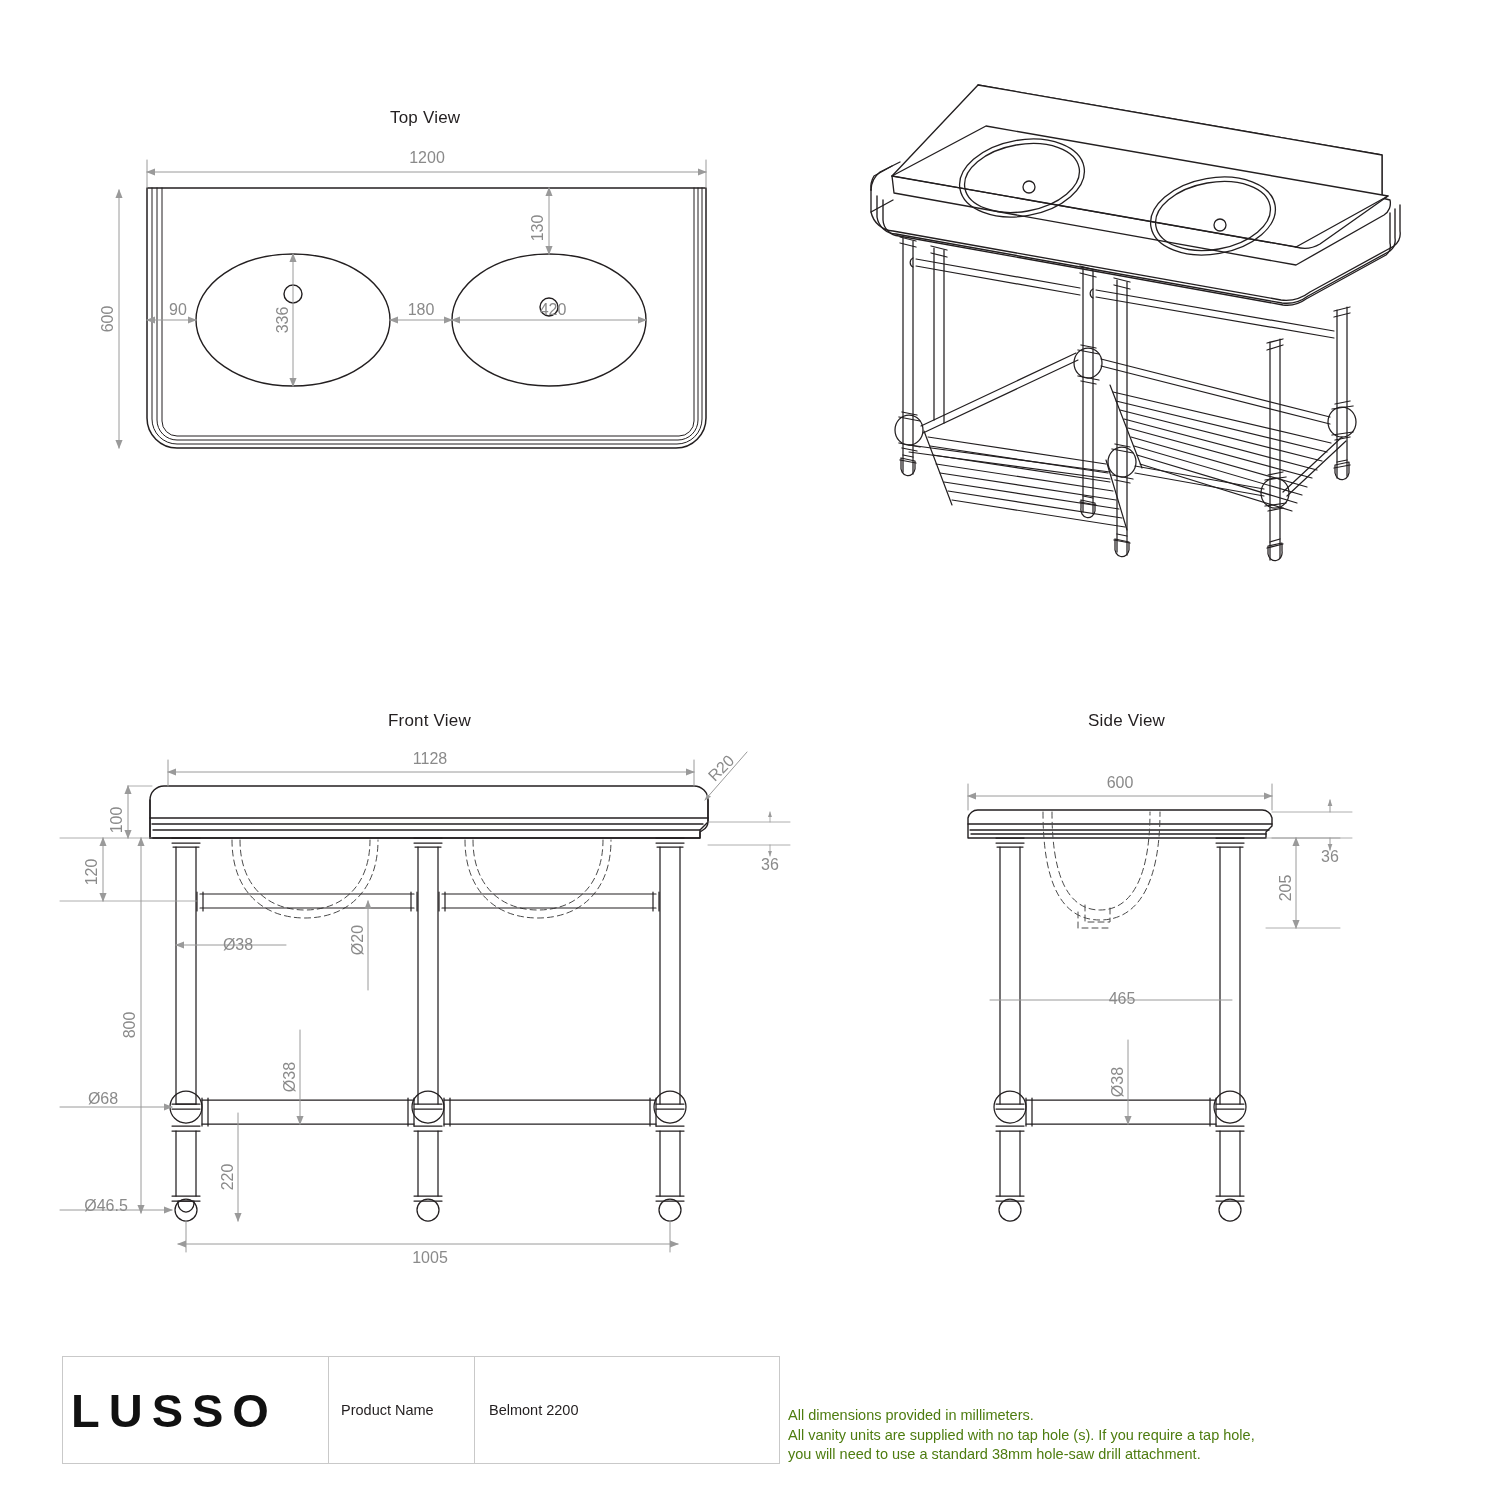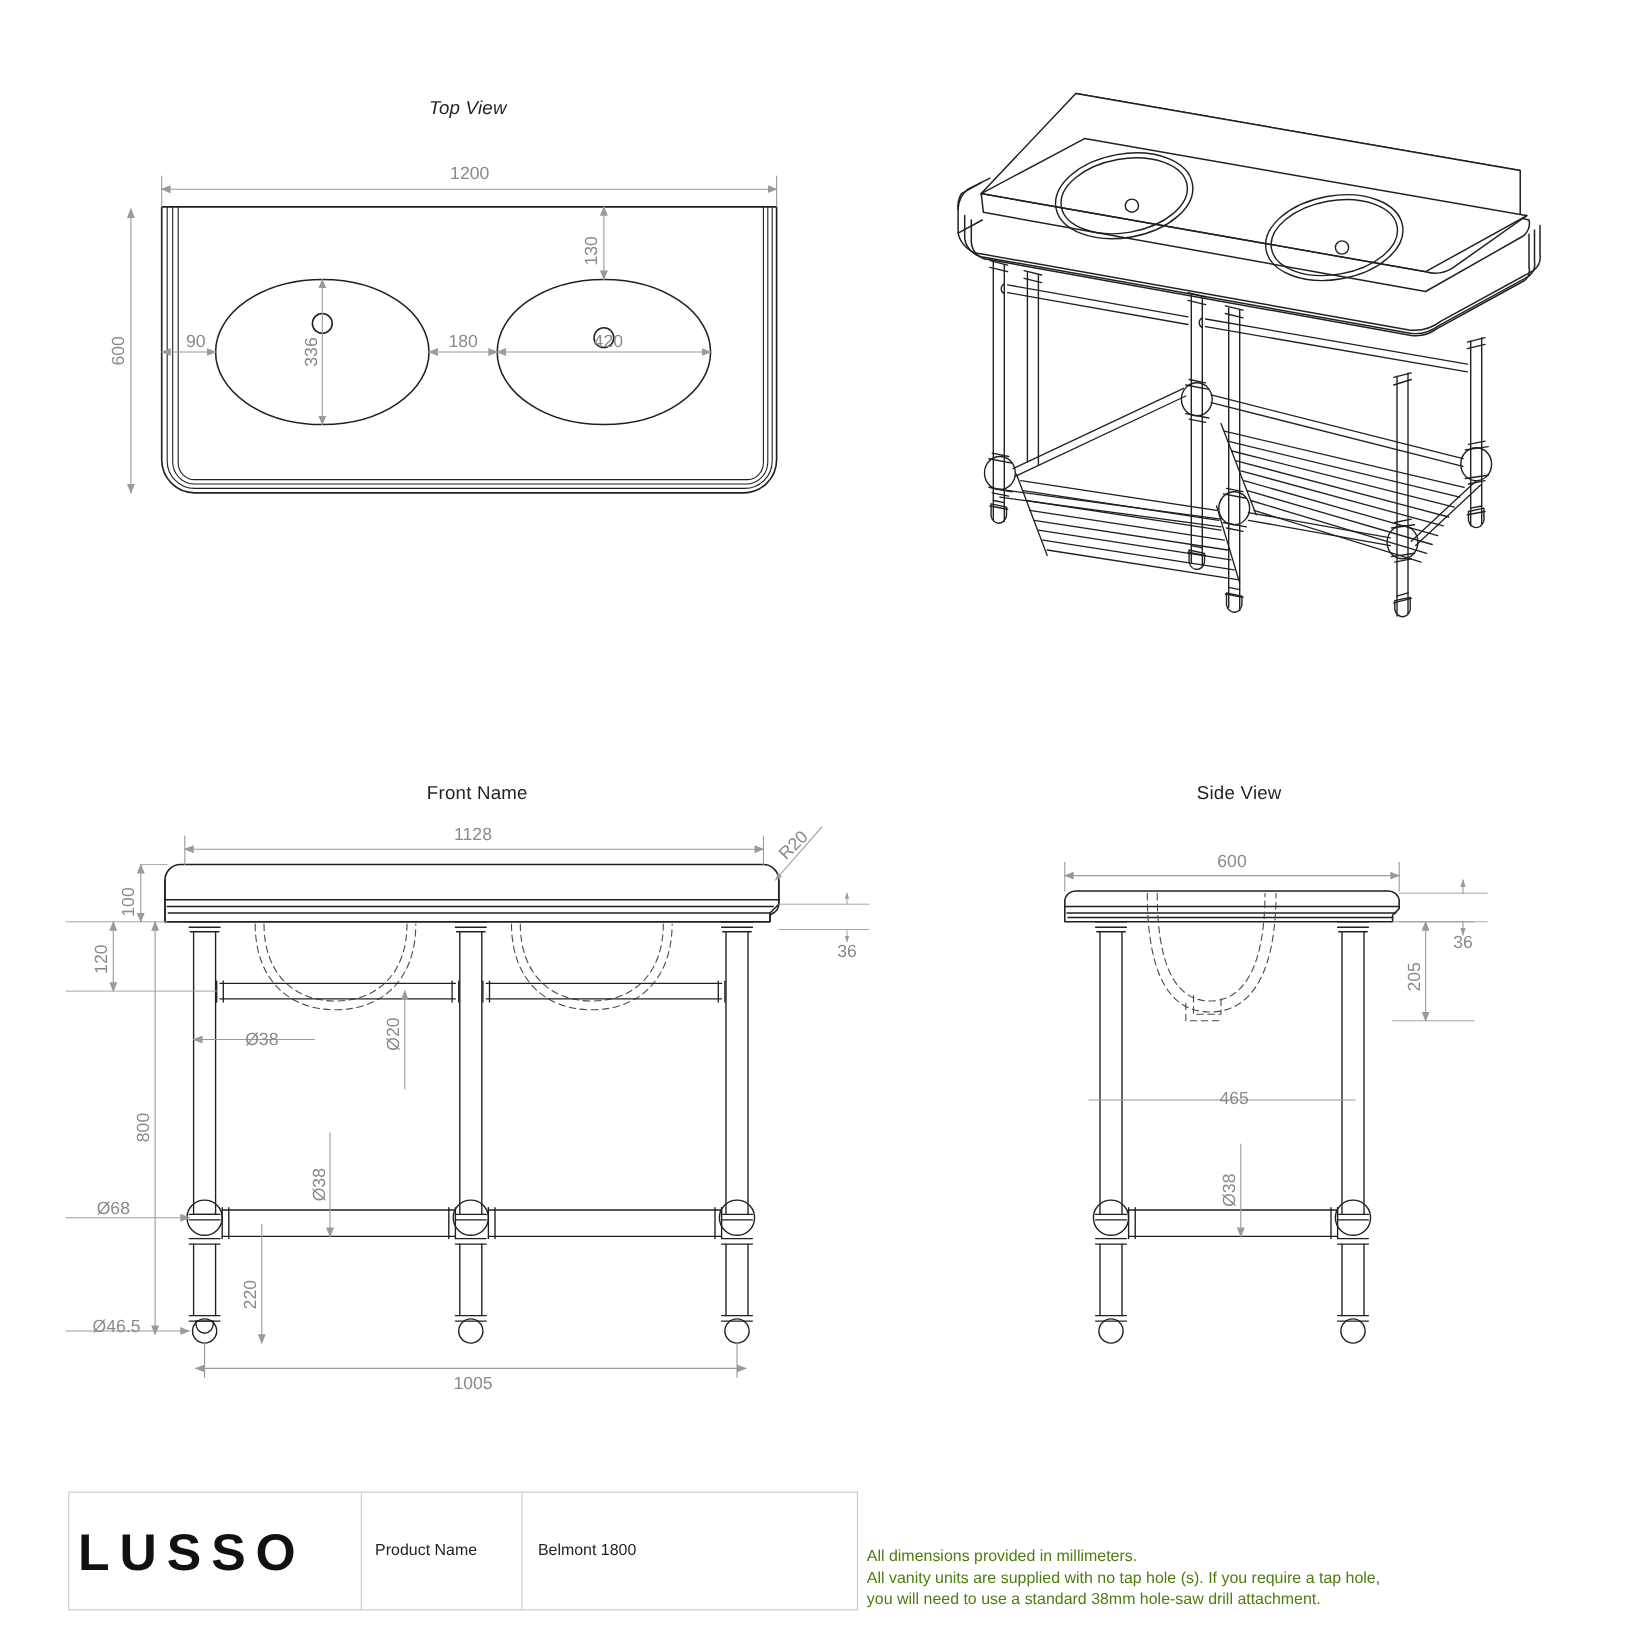--- a/index.html
+++ b/index.html
@@ -562,31 +562,31 @@
       <text x="0" y="0" transform="translate(1291,888) rotate(-90)">205</text>
       <text x="1330" y="862">36</text>
       <text x="1122" y="1004">465</text>
       <text x="0" y="0" transform="translate(1123,1082) rotate(-90)">Ø38</text>
     </g>
   </g>
 
   </g>
 </svg>
 
-<div class="view-title" style="left:390px;top:89px;font-style:italic;">Top View</div>
-<div class="view-title" style="left:388px;top:711px;">Front Name</div>
+<div class="view-title" style="left:390px;top:108px;">Top View</div>
+<div class="view-title" style="left:388px;top:711px;">Front View</div>
 <div class="view-title" style="left:1088px;top:711px;text-align:right;">Side View</div>
 
 <div id="titleblock">
   <div id="logo-cell">
     <div id="logo-text">LUSSO</div>
   </div>
   <div id="spec-table">
     <div class="spec-row">
       <div class="spec-key">Product Name</div>
-      <div class="spec-val">Belmont 1800</div>
+      <div class="spec-val">Belmont 2200</div>
     </div>
   </div>
 </div>
 
 <div id="notes">All dimensions provided in millimeters.
 All vanity units are supplied with no tap hole (s). If you require a tap hole,
 you will need to use a standard 38mm hole-saw drill attachment.</div>
 
 </body></html>

